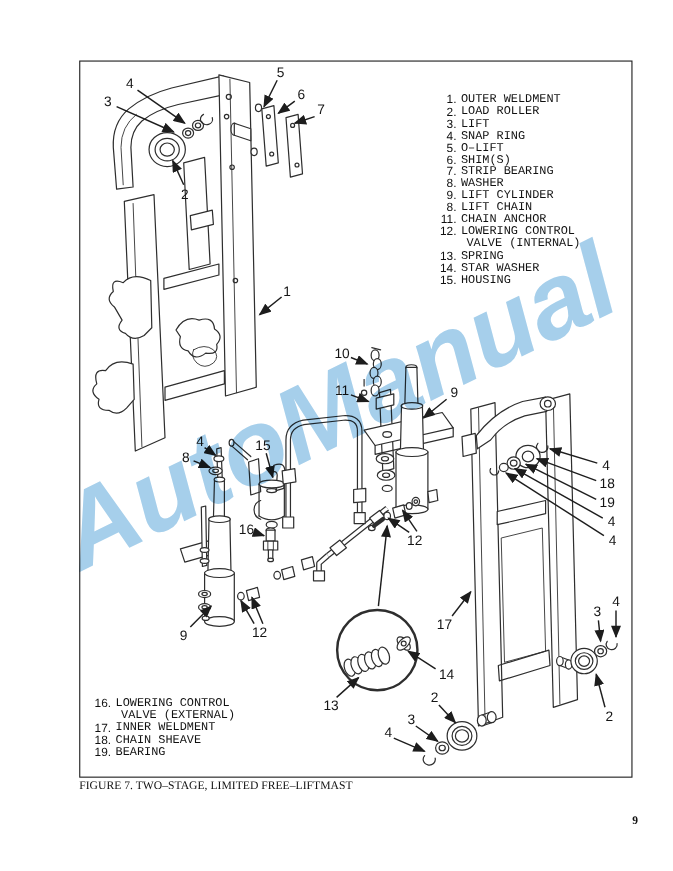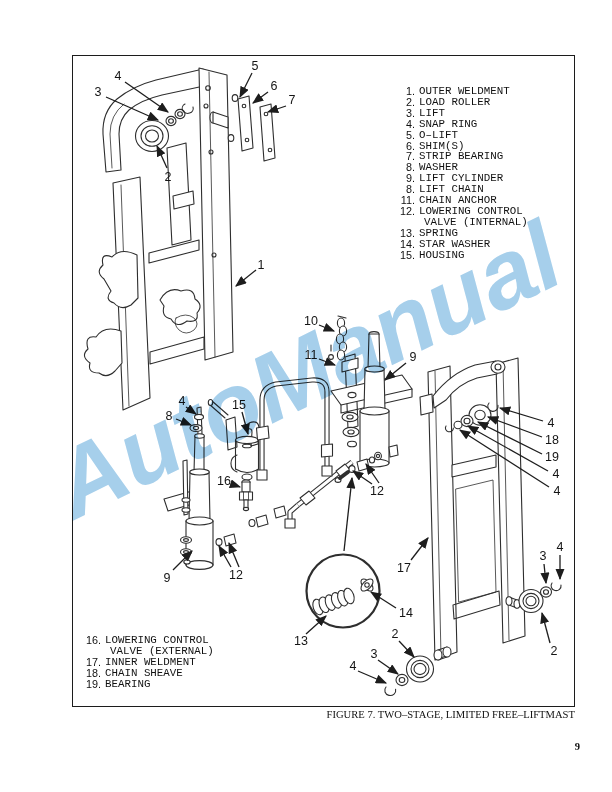--- a/index.html
+++ b/index.html
@@ -20,21 +20,21 @@
              font-family:"Liberation Sans",sans-serif;font-weight:bold;font-style:italic;
              font-size:96px;white-space:nowrap;transform:rotate(-26deg);transform-origin:0 100%;
              mix-blend-mode:multiply;pointer-events:none;}
   .parts-list{position:absolute;font-size:10.8px;line-height:10.9px;color:#111;}
   .parts-list .row{display:flex;}
   .parts-list .num{width:18px;text-align:right;flex:0 0 18px;}
   .parts-list .lbl{padding-left:4px;font-family:Liberation Mono, monospace;}
   .parts-list .lbl .cont{padding-left:5px;}
   .list-top{left:397px;top:86px;}
   .list-bottom{left:83px;top:635px;}
-  .caption{position:absolute;left:72px;top:709px;width:503px;text-align:right;
+  .caption{position:absolute;left:72px;top:709px;width:503px;text-align:left;
            font-family:"Liberation Serif",serif;font-size:10.6px;line-height:11.6px;color:#111;}
   .pageno{position:absolute;left:560px;top:741px;width:20px;text-align:right;
           font-family:"Liberation Serif",serif;font-weight:bold;font-size:10.5px;color:#111;}
 </style>
 </head>
 <body>
 
 <div class="sheet">
 
   <div class="border-box"></div>

